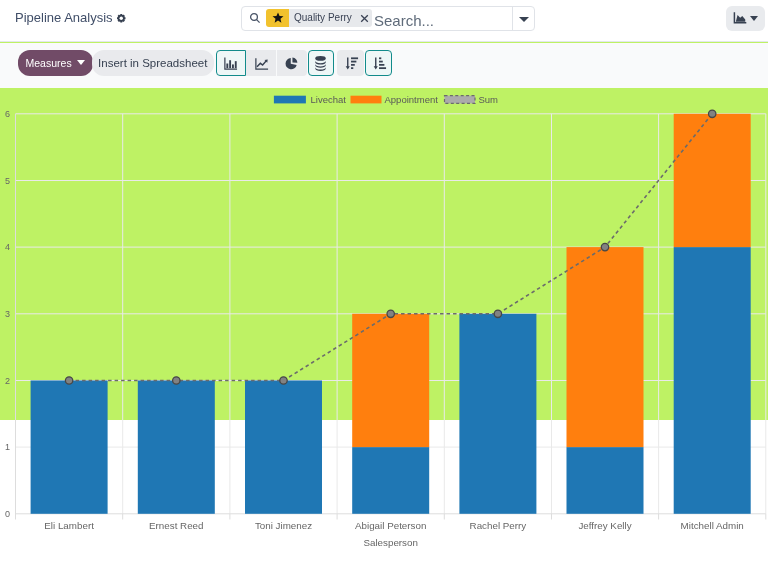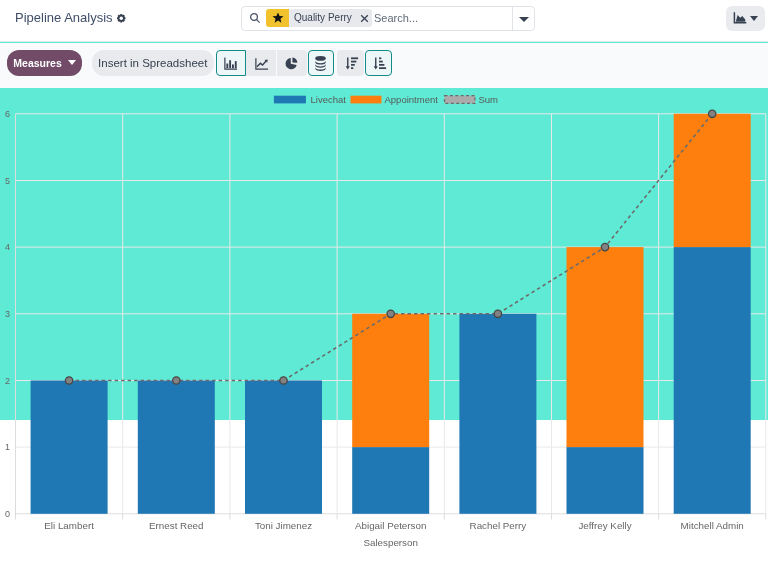--- a/index.html
+++ b/index.html
@@ -1,17 +1,17 @@
 <!DOCTYPE html>
 <html><head>
 <meta charset="utf-8">
 <style>
   * { margin:0; padding:0; box-sizing:border-box; }
   html,body { width:768px; height:564px; background:#fff; font-family:"Liberation Sans", sans-serif; overflow:hidden; }
-  #page { position:relative; width:768px; height:420px; background:#5eead4; }
+  #page { position:relative; width:768px; height:420px; background:#bef264; }
   .abs { position:absolute; }
   .caret { width:0; height:0; border-left:4px solid transparent; border-right:4px solid transparent; border-top:5px solid #374151; display:inline-block; }
 </style>
 </head>
 <body>
 <div id="page">
 
   <div class="abs" style="left:0;top:0;width:768px;height:42px;background:#fff;border-bottom:1px solid #e4e7ec;"></div>
 
   <div class="abs" style="left:15px;top:10px;font-size:13px;color:#404e68;">Pipeline Analysis</div>
@@ -37,35 +37,35 @@
   <div class="abs" style="left:266px;top:9px;width:23px;height:18px;background:#f2c22d;border-radius:3px 0 0 3px;"></div>
   <svg class="abs" style="left:271.5px;top:12px" width="12" height="12" viewBox="0 0 16 16">
     <path d="M8 0.5 L10.1 5.3 L15.3 5.7 L11.3 9.1 L12.5 14.2 L8 11.4 L3.5 14.2 L4.7 9.1 L0.7 5.7 L5.9 5.3 Z" fill="#141414"></path>
   </svg>
   <div class="abs" style="left:289px;top:9px;width:83px;height:18px;background:#e7e9ec;border-radius:0 3px 3px 0;"></div>
   <div class="abs" style="left:294px;top:12px;font-size:10px;color:#3a4254;">Quality Perry</div>
   <svg class="abs" style="left:359.5px;top:13.5px" width="9" height="9" viewBox="0 0 9 9">
     <path d="M1.2 1.2 L7.8 7.8 M7.8 1.2 L1.2 7.8" stroke="#3a4254" stroke-width="1.3"></path>
   </svg>
 
-  <div class="abs" style="left:374px;top:12px;font-size:11px;color:#5f6b7a;">Search...</div>
+  <div class="abs" style="left:374px;top:12px;font-size:15px;color:#5f6b7a;">Search...</div>
 
   <div class="abs" style="left:512px;top:6px;width:1px;height:24px;background:#e0e3e8;"></div>
   <div class="abs caret" style="left:519px;top:17px;border-left-width:5px;border-right-width:5px;border-top-width:5px;"></div>
 
   <div class="abs" style="left:726px;top:6px;width:38.5px;height:24.5px;background:#e9ebee;border-radius:6px;"></div>
   <svg class="abs" style="left:732.5px;top:11px" width="14" height="14" viewBox="0 0 16 16">
     <path d="M1.6 1.5 L1.6 13.3 L15.2 13.3" stroke="#374151" stroke-width="1.7" fill="none"></path>
     <path d="M3.2 12.2 L5.2 4.5 L8.2 7.8 L10.6 5.8 L14 9.6 L14 12.2 Z" fill="#374151"></path>
   </svg>
   <div class="abs caret" style="left:750px;top:16px;"></div>
 
   <div class="abs" style="left:0;top:43px;width:768px;height:44.5px;background:#f9fafb;"></div>
 
-  <div class="abs" style="left:7px;top:50px;width:75px;height:25.5px;background:#714b67;border-radius:12px;color:#fff;font-size:10.5px;font-weight:bold;display:flex;align-items:center;justify-content:center;">Measures&nbsp;&nbsp;<span class="caret" style="border-top-color:#fff;border-left-width:4.5px;border-right-width:4.5px;border-top-width:5px;"></span></div>
+  <div class="abs" style="left:18px;top:50px;width:75px;height:25.5px;background:#714b67;border-radius:12px;color:#fff;font-size:10.5px;font-weight:normal;display:flex;align-items:center;justify-content:center;">Measures&nbsp;&nbsp;<span class="caret" style="border-top-color:#fff;border-left-width:4.5px;border-right-width:4.5px;border-top-width:5px;"></span></div>
 
   <div class="abs" style="left:92px;top:50px;width:121.5px;height:25.5px;background:#e9eaed;border-radius:12px;color:#374151;font-size:11.5px;font-weight:500;display:flex;align-items:center;justify-content:center;">Insert in Spreadsheet</div>
 
   <div class="abs" style="left:215.5px;top:50px;width:30px;height:25.5px;background:#eef7f7;border:1px solid #128b8b;border-radius:4px 0 0 4px;"></div>
   <svg class="abs" style="left:223px;top:55.5px" width="15" height="15" viewBox="0 0 16 16">
     <path d="M2 1.5 L2 14 L15 14" stroke="#374151" stroke-width="1.3" fill="none"></path>
     <rect x="3.6" y="8" width="2" height="5" fill="#374151"></rect>
     <rect x="6.6" y="4.5" width="2" height="8.5" fill="#374151"></rect>
     <rect x="9.6" y="9" width="2" height="4" fill="#374151"></rect>
     <rect x="12.6" y="5.5" width="2" height="7.5" fill="#374151"></rect>

